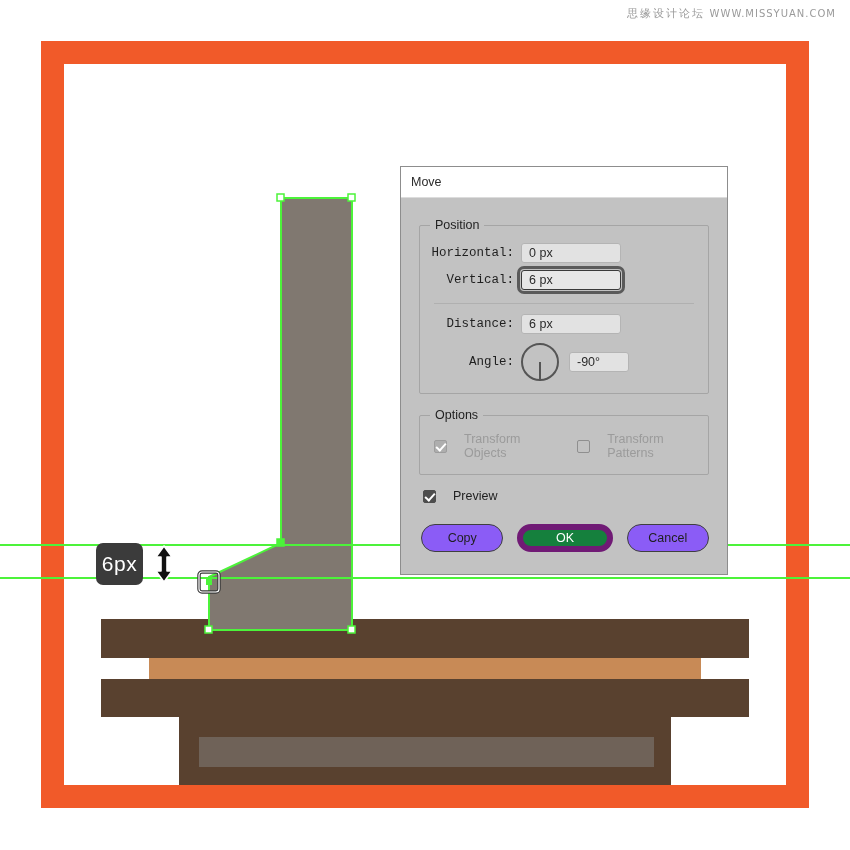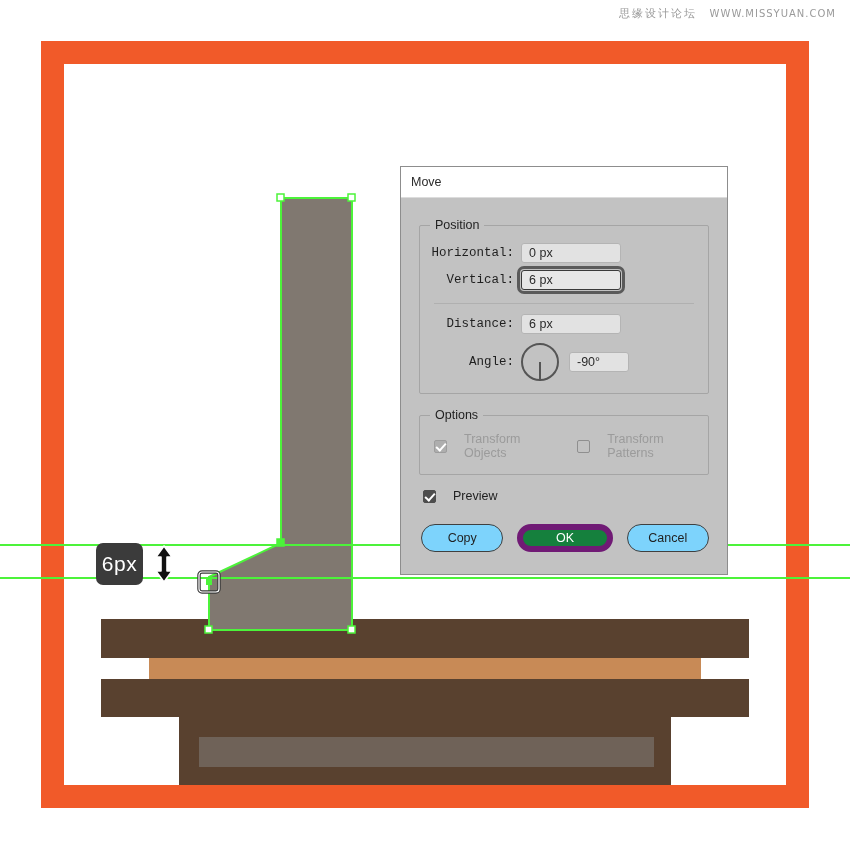--- a/index.html
+++ b/index.html
@@ -20,21 +20,21 @@
     position: absolute;
     top: 6px;
     right: 14px;
     font-family: "DejaVu Sans", sans-serif;
     font-size: 11px;
     letter-spacing: 1px;
     color: #9a9a9a;
     white-space: nowrap;
   }
   #watermark .wm-cn { letter-spacing: 2px; }
-  #watermark .wm-url { margin-left: 8px; font-size: 10px; }
+  #watermark .wm-url { font-size: 10px; }
 
   
   #artboard {
     position: absolute;
     left: 41px;
     top: 41px;
     width: 768px;
     height: 767px;
     background: #f15a29;
   }
@@ -283,21 +283,21 @@
     border-radius: 14px;
     font-size: 12.5px;
     display: flex;
     align-items: center;
     justify-content: center;
     box-sizing: border-box;
     cursor: default;
   }
   .dlg-btn.secondary {
     width: 92px;
-    background: #7dd3fc;
+    background: #8b5cf6;
     border: 1px solid #3f3f3f;
     color: #1f1f1f;
   }
   .dlg-btn.primary {
     width: 105px;
     background: #15803d;
     border: 6px solid #701a75;
     color: #ffffff;
   }
 </style>

